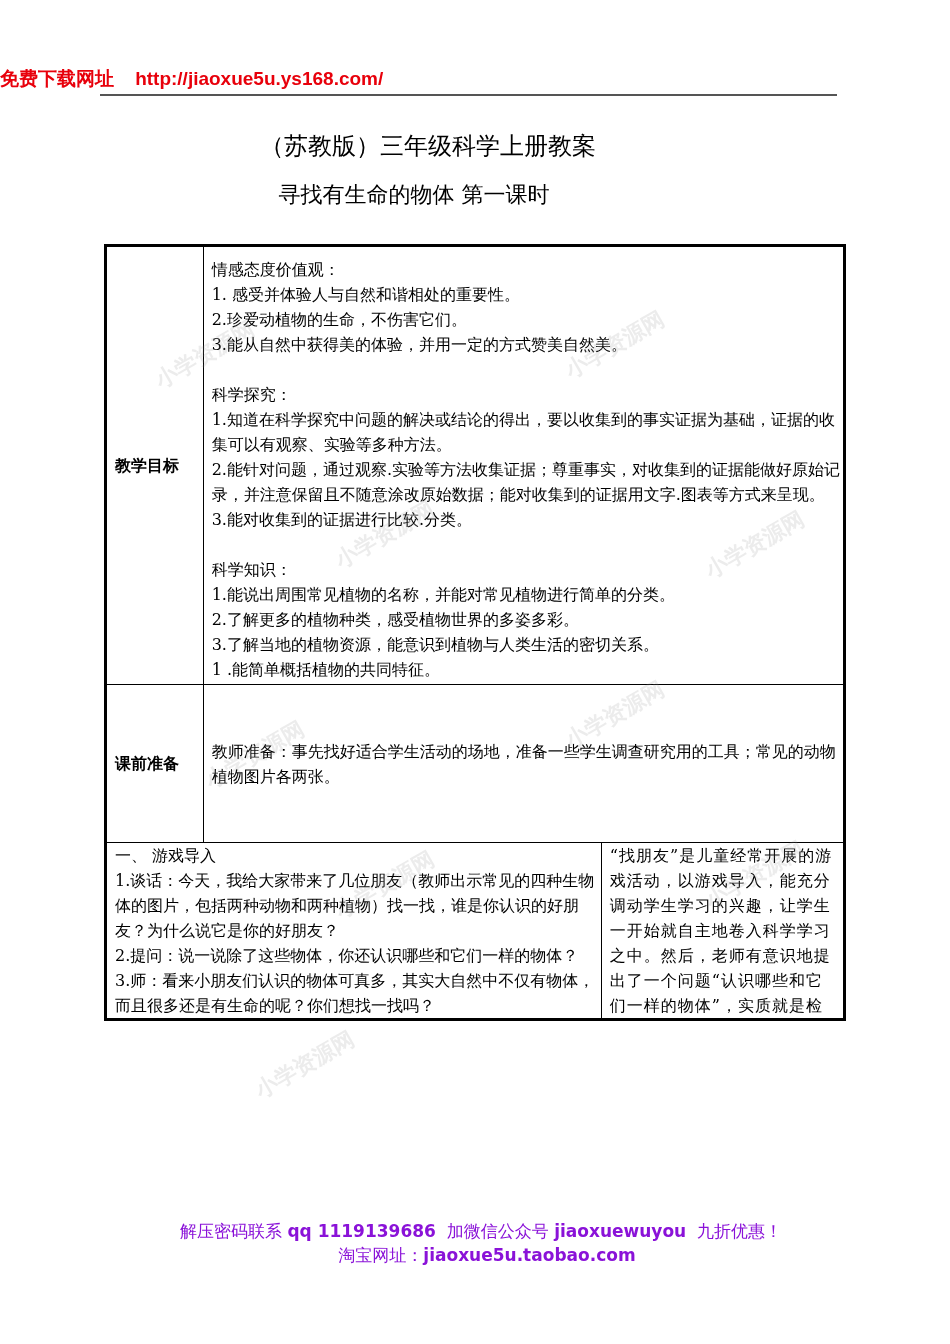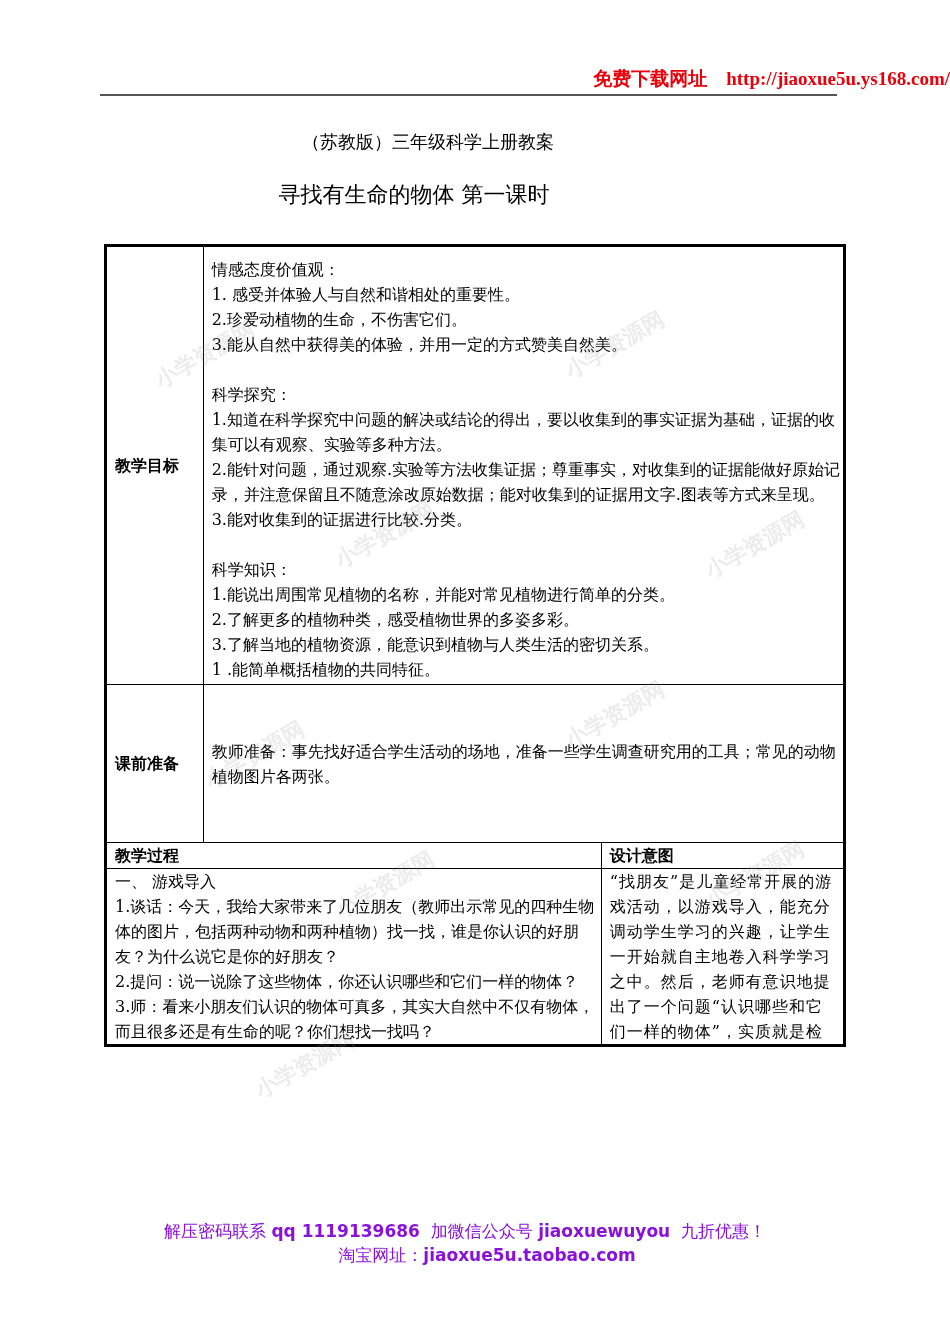--- a/index.html
+++ b/index.html
@@ -1,37 +1,37 @@
 <!DOCTYPE html>
 <html><head>
 <meta charset="utf-8">
 <style>
   html, body { margin: 0; padding: 0; background: #ffffff; }
   body { width: 950px; height: 1344px; position: relative; overflow: hidden;
          font-family: "DejaVu Serif", "Liberation Serif", serif; color: #000; }
   .header-line { position: absolute; left: 100px; top: 94px; width: 737px; height: 2px; background: #555; }
-  .top-link { position: absolute; left: 0; top: 66px; width: 950px; text-align: right;
-              font-family: Liberation Serif, serif; font-weight: bold;
+  .top-link { position: absolute; left: 0; top: 66px; width: 950px; text-align: left;
+              font-family: Liberation Sans, sans-serif; font-weight: bold;
               font-size: 19px; color: #e8000b; white-space: pre; }
   .title1 { position: absolute; left: 0; top: 130px; width: 856px; text-align: center;
-            font-size: 18px; font-family: "DejaVu Sans", sans-serif; }
+            font-size: 24px; font-family: "DejaVu Sans", sans-serif; }
   .title2 { position: absolute; left: 0; top: 180px; width: 828px; text-align: center;
             font-size: 22px; font-family: "DejaVu Sans", sans-serif; }
   table.lesson { position: absolute; left: 104px; top: 244px; width: 742px; border-collapse: collapse;
                  font-size: 16px; line-height: 25px; }
   table.lesson td { border: 1.5px solid #000; vertical-align: top; padding: 0 0 0 8px; }
   table.lesson { border: 3px solid #000; }
   .lbl { font-weight: bold; font-family: "DejaVu Sans", sans-serif; font-size: 16px; }
   .vmid { vertical-align: middle !important; }
   .sec-title { display:block; }
   .line { display:block; }
   .gap { display:block; height: 25px; }
   .wm { position: absolute; color: rgba(150,150,150,0.18); font-family: "DejaVu Sans", sans-serif;
         font-weight: bold; font-size: 22px; transform: rotate(-30deg); pointer-events: none; }
-  .footer1 { position: absolute; left: 0; top: 1220px; width: 930px; text-align: center; color: #8a12d8;
+  .footer1 { position: absolute; left: 16px; top: 1220px; width: 930px; text-align: center; color: #8a12d8;
              font-family: "DejaVu Sans", sans-serif; font-size: 17px; white-space: pre; }
   .footer1 b, .footer2 b { font-weight: bold; }
   .footer2 { position: absolute; left: 12px; top: 1244px; width: 950px; text-align: center; color: #8a12d8;
              font-family: "DejaVu Sans", sans-serif; font-size: 17px; white-space: pre; }
 </style>
 </head>
 <body>
 
 <div class="top-link"><span>免费下载网址</span>    <span>http://jiaoxue5u.ys168.com/</span></div>
 <div class="header-line"></div>
@@ -66,24 +66,20 @@
       <span class="line">1.能说出周围常见植物的名称，并能对常见植物进行简单的分类。</span>
       <span class="line">2.了解更多的植物种类，感受植物世界的多姿多彩。</span>
       <span class="line">3.了解当地的植物资源，能意识到植物与人类生活的密切关系。</span>
       <span class="line">1 .能简单概括植物的共同特征。</span>
     </td>
   </tr>
   <tr style="height:158px">
     <td class="lbl vmid">课前准备</td>
     <td colspan="5" class="vmid">教师准备：事先找好适合学生活动的场地，准备一些学生调查研究用的工具；常见的动物植物图片各两张。</td>
   </tr>
-  <tr style="height:25px">
-    <td colspan="4" class="lbl">教学过程</td>
-    <td colspan="2" class="lbl">设计意图</td>
-  </tr>
   <tr>
     <td colspan="4" style="padding-right:6px">
       <span class="line">一、 游戏导入</span>
       <span class="line">1.谈话：今天，我给大家带来了几位朋友（教师出示常见的四种生物体的图片，包括两种动物和两种植物）找一找，谁是你认识的好朋友？为什么说它是你的好朋友？</span>
       <span class="line">2.提问：说一说除了这些物体，你还认识哪些和它们一样的物体？</span>
       <span class="line">3.师：看来小朋友们认识的物体可真多，其实大自然中不仅有物体，而且很多还是有生命的呢？你们想找一找吗？</span>
     </td>
     <td colspan="2" style="padding-right:6px;letter-spacing:1px">“找朋友”是儿童经常开展的游戏活动，以游戏导入，能充分调动学生学习的兴趣，让学生一开始就自主地卷入科学学习之中。然后，老师有意识地提出了一个问题“认识哪些和它们一样的物体”，实质就是检</td>
   </tr>
 </tbody>

